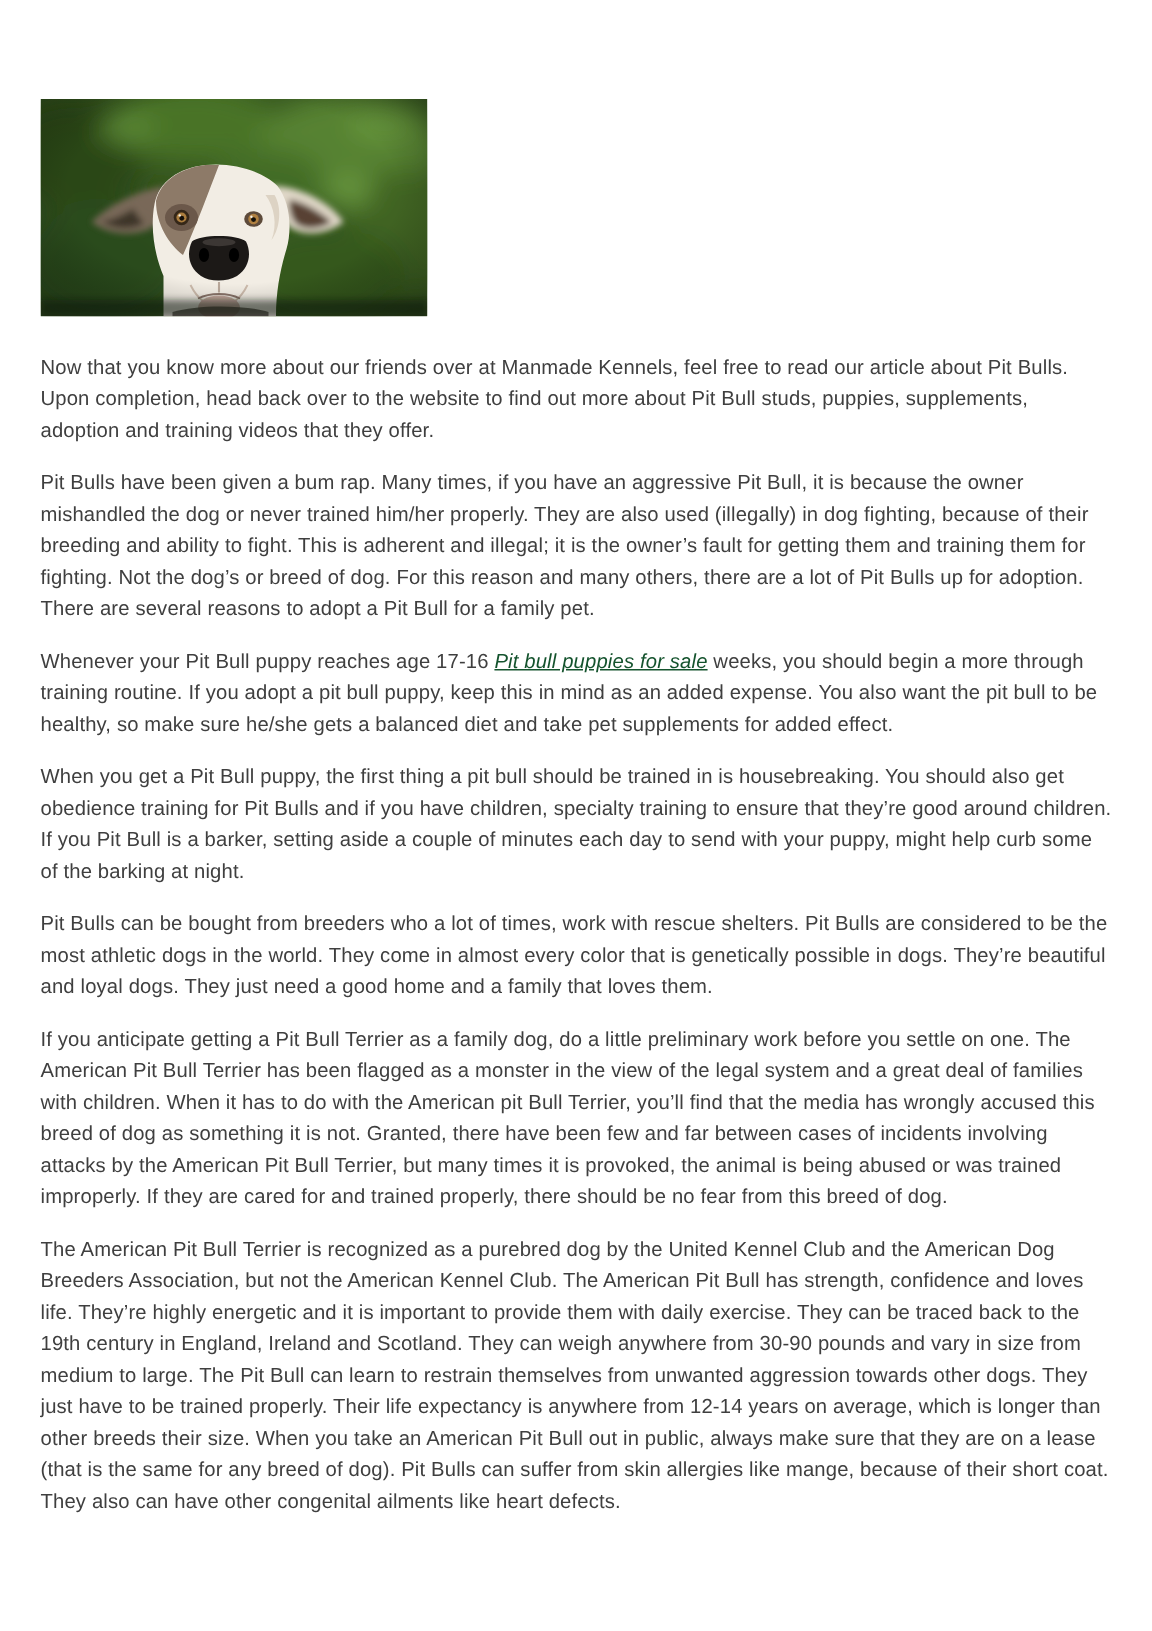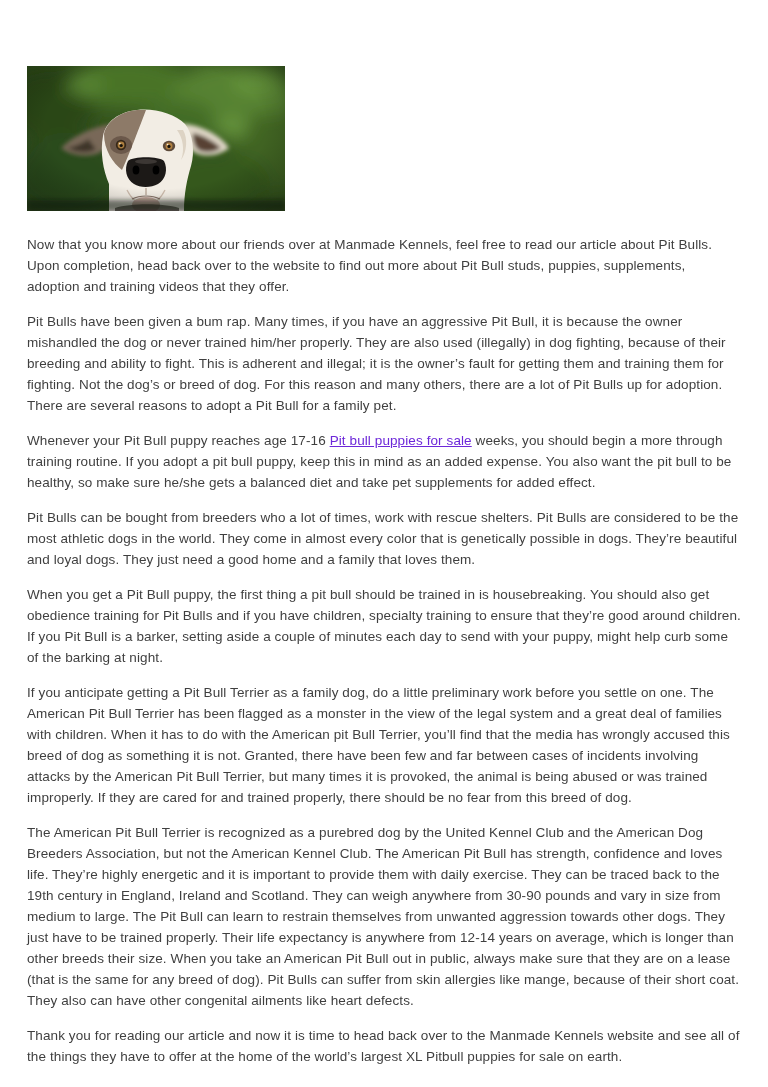--- a/index.html
+++ b/index.html
@@ -33,21 +33,22 @@
     width: 714px;
     color: #3f3f3f;
     font-size: 13.5px;
     line-height: 21px;
     letter-spacing: 0.1px;
   }
   .article p {
     margin: 0 0 14px 0;
   }
   .inline-link {
-    color: #6d28d9;
+    color: #14532d;
+    font-style: italic;
     text-decoration: underline;
     cursor: pointer;
   }
 </style>
 </head>
 <body>
 
 <div class="page">
 
   <div class="hero">
@@ -126,24 +127,23 @@
     </svg>
   </div>
 
   <div class="article">
     <p>Now that you know more about our friends over at Manmade Kennels, feel free to read our article about Pit Bulls. Upon completion, head back over to the website to find out more about Pit Bull studs, puppies, supplements, adoption and training videos that they offer.</p>
 
     <p>Pit Bulls have been given a bum rap. Many times, if you have an aggressive Pit Bull, it is because the owner mishandled the dog or never trained him/her properly. They are also used (illegally) in dog fighting, because of their breeding and ability to fight. This is adherent and illegal; it is the owner’s fault for getting them and training them for fighting. Not the dog’s or breed of dog. For this reason and many others, there are a lot of Pit Bulls up for adoption. There are several reasons to adopt a Pit Bull for a family pet.</p>
 
     <p><span>Whenever your Pit Bull puppy reaches age 17-16 </span><a class="inline-link" href="#">Pit bull puppies for sale</a><span> weeks, you should begin a more through training routine. If you adopt a pit bull puppy, keep this in mind as an added expense. You also want the pit bull to be healthy, so make sure he/she gets a balanced diet and take pet supplements for added effect.</span></p>
 
+    <p>When you get a Pit Bull puppy, the first thing a pit bull should be trained in is housebreaking. You should also get obedience training for Pit Bulls and if you have children, specialty training to ensure that they’re good around children. If you Pit Bull is a barker, setting aside a couple of minutes each day to send with your puppy, might help curb some of the barking at night.</p>
+
     <p>Pit Bulls can be bought from breeders who a lot of times, work with rescue shelters. Pit Bulls are considered to be the most athletic dogs in the world. They come in almost every color that is genetically possible in dogs. They’re beautiful and loyal dogs. They just need a good home and a family that loves them.</p>
-
-    <p>When you get a Pit Bull puppy, the first thing a pit bull should be trained in is housebreaking. You should also get obedience training for Pit Bulls and if you have children, specialty training to ensure that they’re good around children. If you Pit Bull is a barker, setting aside a couple of minutes each day to send with your puppy, might help curb some of the barking at night.</p>
 
     <p>If you anticipate getting a Pit Bull Terrier as a family dog, do a little preliminary work before you settle on one. The American Pit Bull Terrier has been flagged as a monster in the view of the legal system and a great deal of families with children. When it has to do with the American pit Bull Terrier, you’ll find that the media has wrongly accused this breed of dog as something it is not. Granted, there have been few and far between cases of incidents involving attacks by the American Pit Bull Terrier, but many times it is provoked, the animal is being abused or was trained improperly. If they are cared for and trained properly, there should be no fear from this breed of dog.</p>
 
     <p>The American Pit Bull Terrier is recognized as a purebred dog by the United Kennel Club and the American Dog Breeders Association, but not the American Kennel Club. The American Pit Bull has strength, confidence and loves life. They’re highly energetic and it is important to provide them with daily exercise. They can be traced back to the 19th century in England, Ireland and Scotland. They can weigh anywhere from 30-90 pounds and vary in size from medium to large. The Pit Bull can learn to restrain themselves from unwanted aggression towards other dogs. They just have to be trained properly. Their life expectancy is anywhere from 12-14 years on average, which is longer than other breeds their size. When you take an American Pit Bull out in public, always make sure that they are on a lease (that is the same for any breed of dog). Pit Bulls can suffer from skin allergies like mange, because of their short coat. They also can have other congenital ailments like heart defects.</p>
 
-    <p>Thank you for reading our article and now it is time to head back over to the Manmade Kennels website and see all of the things they have to offer at the home of the world’s largest XL Pitbull puppies for sale on earth.</p>
   </div>
 
 </div>
 
 </body></html>

